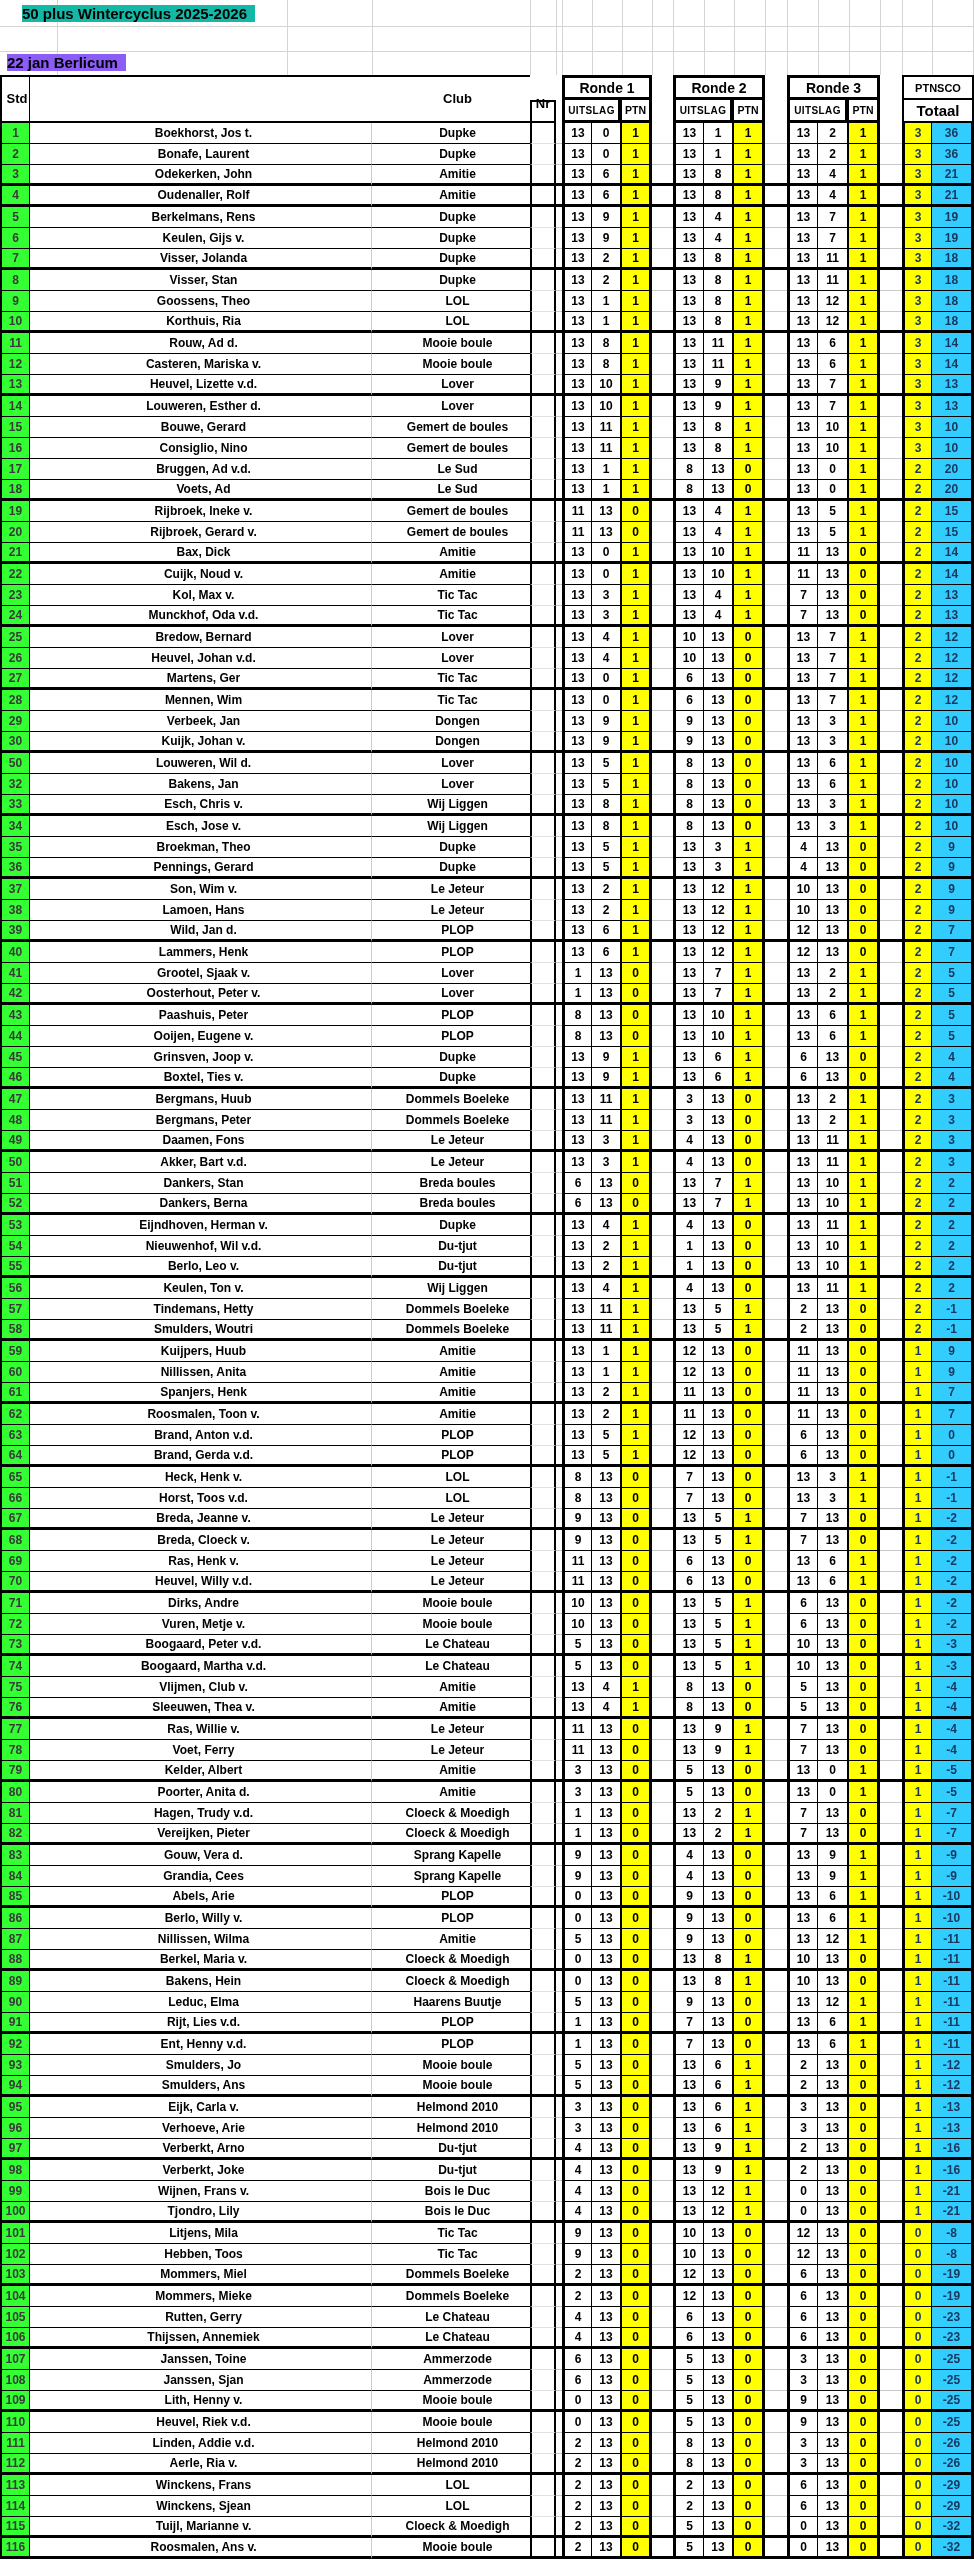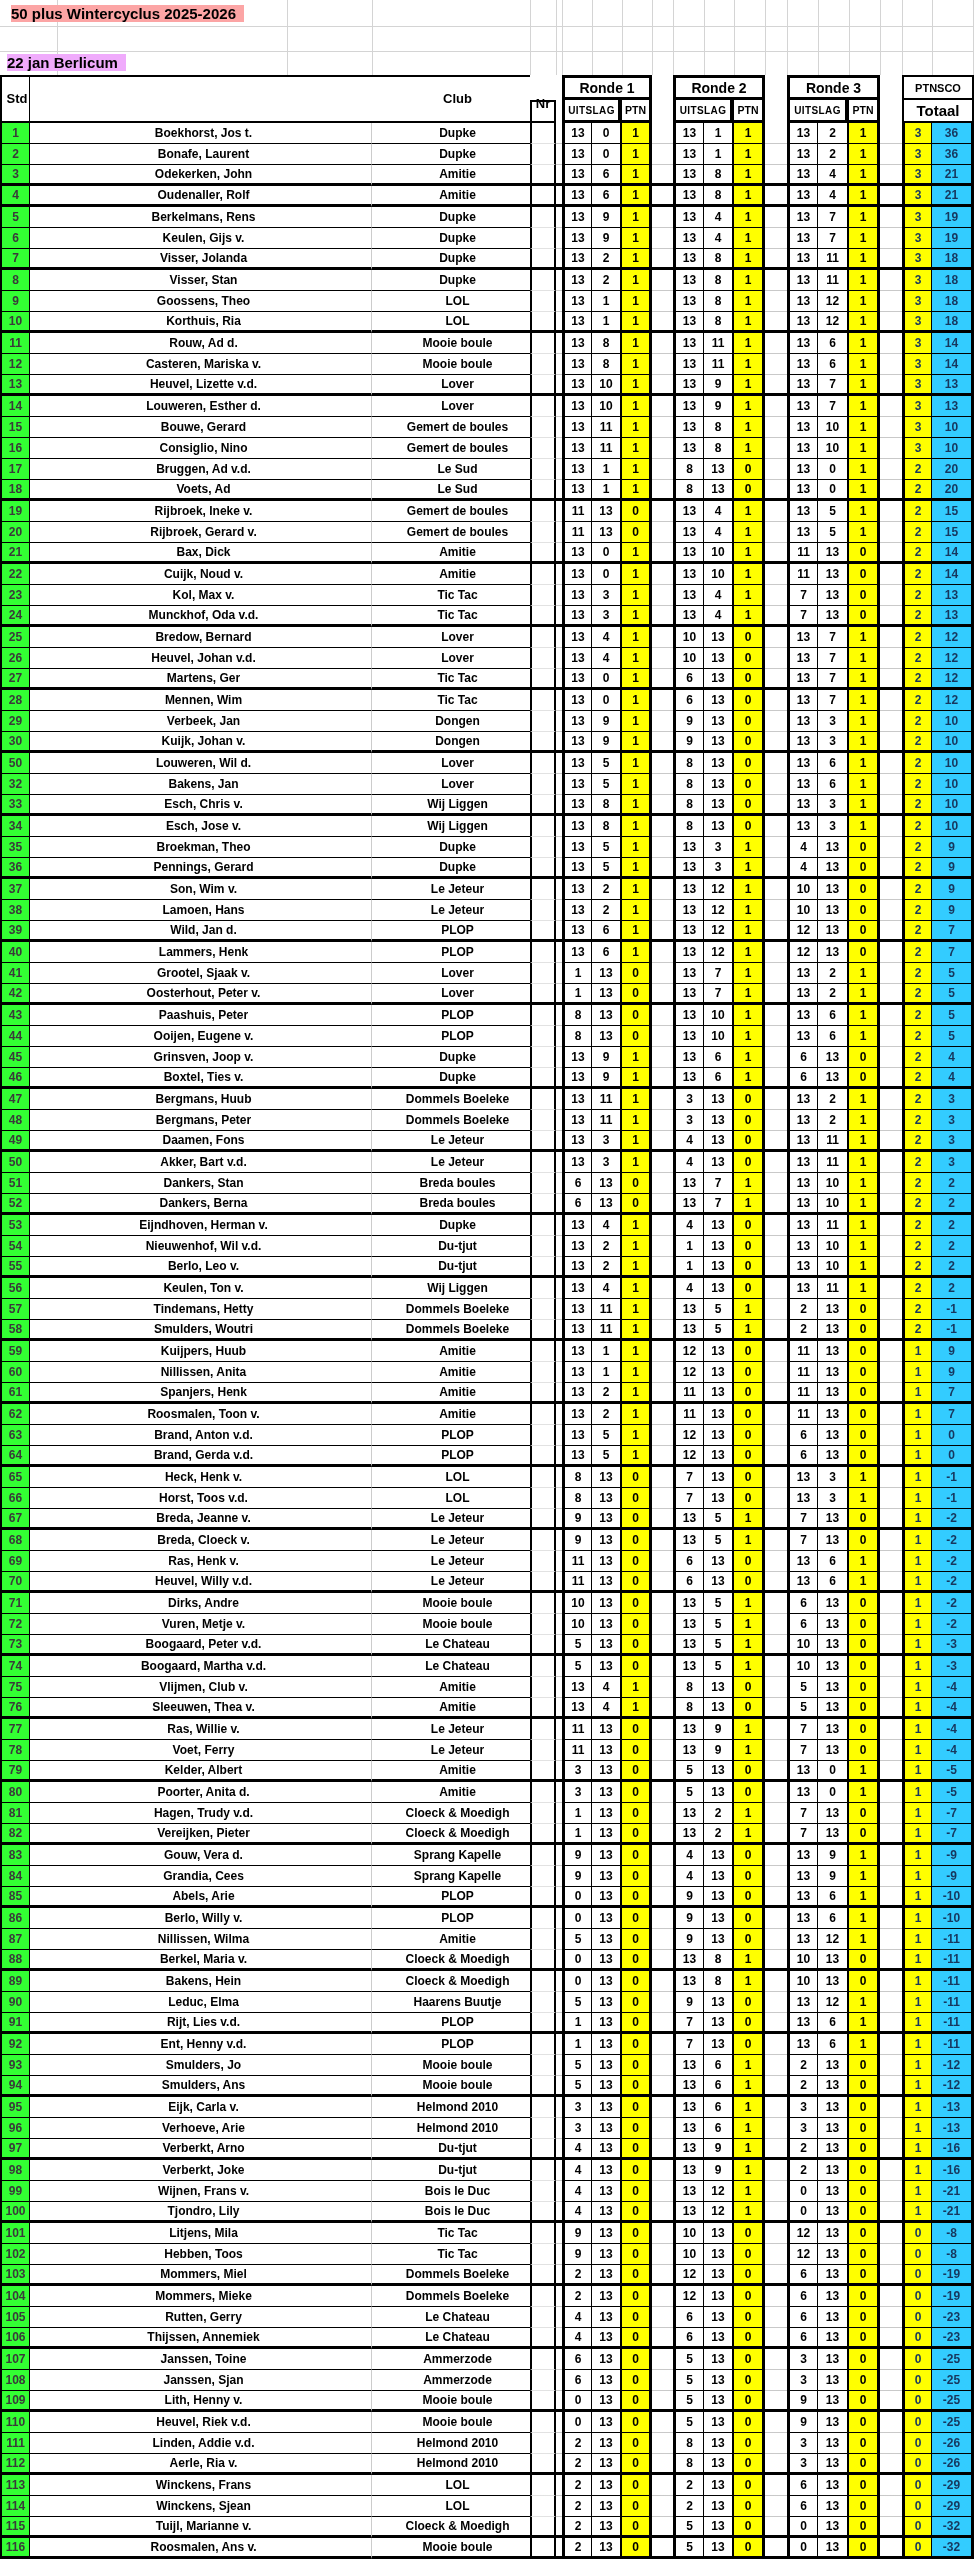--- a/index.html
+++ b/index.html
@@ -2,22 +2,22 @@
 <html><head>
 <meta charset="utf-8">
 <style>
   html,body{margin:0;padding:0;background:#fff;}
   body{width:974px;height:2560px;position:relative;overflow:hidden;
        font-family:"Liberation Sans", sans-serif;font-weight:bold;color:#000;}
   .sheet{position:absolute;inset:0;}
   
   .gl-v{position:absolute;top:0;width:1px;height:75px;background:#d4d4d4;}
   .gl-h{position:absolute;left:0;width:974px;height:1px;background:#d4d4d4;}
-  .page-title{position:absolute;top:5px;left:11px;font-size:15px;background:#fca5a5;padding-right:8px;z-index:2;white-space:nowrap;}
-  .sub-title{position:absolute;top:54px;left:7px;font-size:15px;background:#f0abfc;padding-right:8px;z-index:2;white-space:nowrap;}
+  .page-title{position:absolute;top:5px;left:22px;font-size:15px;background:#14b8a6;padding-right:8px;z-index:2;white-space:nowrap;}
+  .sub-title{position:absolute;top:54px;left:7px;font-size:15px;background:#8b5cf6;padding-right:8px;z-index:2;white-space:nowrap;}
 
   .tablewrap{position:absolute;top:75px;left:0;width:964px;z-index:3;}
   .grid19{display:grid;grid-template-columns:30px 342px 158px 26px 6px 30px 30px 30px 21px 31px 30px 31px 22px 31px 31px 31px 22px 30px 42px;}
   .thead{grid-template-rows:25px 23px;}
   .thead>div,.tbody>div{box-sizing:border-box;display:flex;align-items:center;justify-content:center;}
 
   
   .h-std{grid-column:1;grid-row:1/3;border-top:2px solid #000;border-left:2px solid #000;border-right:1px solid #000;border-bottom:2px solid #000;align-items:flex-end;justify-content:flex-start;padding:0 0 2px 3px;font-size:13px;}
   .h-name{grid-column:2;grid-row:1/3;border-top:2px solid #000;border-bottom:2px solid #000;}
   .h-club{grid-column:3;grid-row:1/3;border-top:2px solid #000;border-bottom:2px solid #000;align-items:flex-end;justify-content:flex-start;padding:0 0 2px 13px;font-size:13px;}

